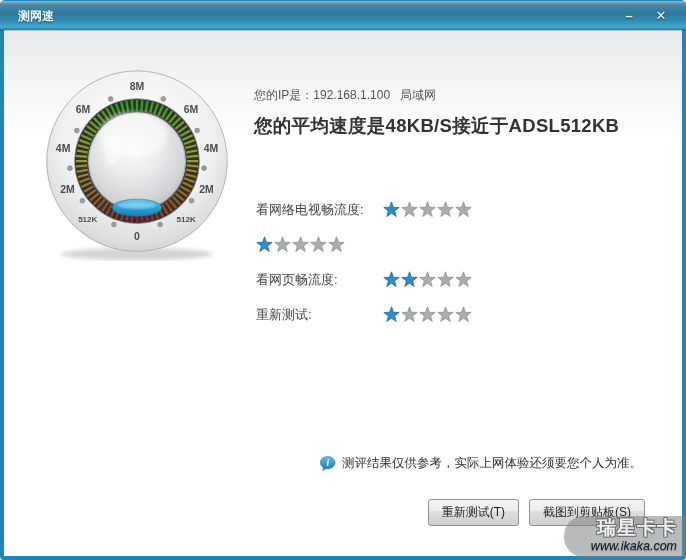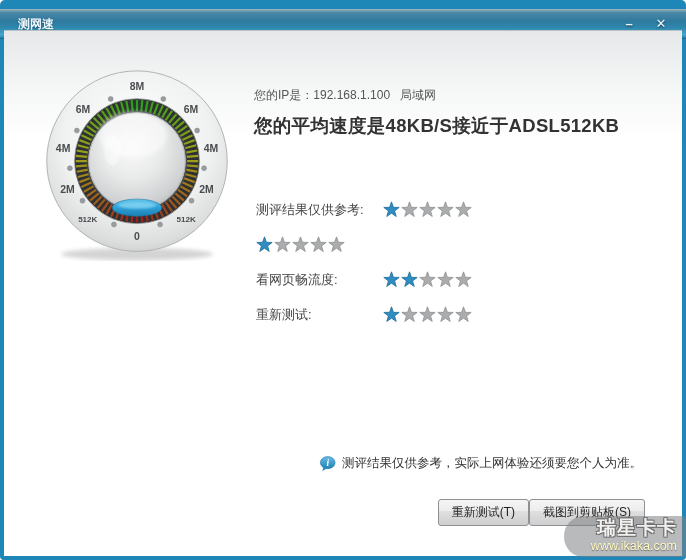--- a/index.html
+++ b/index.html
@@ -5,21 +5,21 @@
   html,body{margin:0;padding:0;background:#fff;}
   *{box-sizing:border-box;}
   body{font-family:"Liberation Sans","DejaVu Sans",sans-serif;}
   .window{
     position:relative;width:686px;height:560px;
     background:#1f86b8;
     border-radius:5px 5px 4px 4px;
     overflow:hidden;
   }
   .titlebar{
-    position:absolute;top:9px;left:0;right:0;height:30px;
+    position:absolute;top:1px;left:0;right:0;height:30px;
     background:linear-gradient(180deg,#9db7bf 0%,#4b87a5 12%,#2f7a9f 40%,#2f87ae 62%,#41a7cd 86%,#2e8cb4 94%,#1a5e7d 100%);
   }
   .title{
     position:absolute;left:18px;top:0;line-height:30px;
     color:#eef8fd;font-size:12px;font-weight:bold;
     text-shadow:0 1px 2px rgba(0,40,60,.6);
   }
   .winbtns{position:absolute;right:14px;top:0;height:30px;display:flex;align-items:center;gap:10px;}
   .winbtn{
     width:22px;height:20px;text-align:center;line-height:20px;
@@ -40,41 +40,41 @@
   }
   .ratings{position:absolute;left:256px;top:192px;width:260px;}
   .rating-row{display:flex;align-items:center;height:35px;}
   .rlabel{width:127px;font-size:13px;color:#454545;}
   .stars{display:flex;align-items:center;gap:1px;}
   .note{
     position:absolute;right:44px;top:455px;
     display:flex;align-items:center;gap:6px;
     font-size:12.5px;color:#333;
   }
-  .buttons{position:absolute;right:41px;top:499px;display:flex;gap:0;border-radius:9px;}
+  .buttons{position:absolute;right:41px;top:499px;display:flex;gap:10px;border-radius:9px;}
   .btn{
     height:27px;padding:0 13px;font-size:12px;color:#1f1f1f;
     font-family:"Liberation Sans","DejaVu Sans",sans-serif;
     background:linear-gradient(180deg,#f5f5f5 0%,#ececec 45%,#dfdfdf 46%,#cfcfcf 100%);
     border:1px solid #8d9094;border-radius:3px;cursor:default;
   }
   .watermark{
     position:absolute;right:0;bottom:3px;z-index:5;
     width:122px;height:41px;padding:2px 9px 0 0;
     background:rgba(125,130,133,.55);
     border-radius:20px 3px 3px 20px;
     text-align:right;
     margin-top:24px;
   }
   .wm-brand{
     display:block;font-size:19px;font-weight:bold;line-height:20px;color:#f2f1f0;
     letter-spacing:1px;
     text-shadow:-1px -1px 0 #6e6e6e,1px -1px 0 #6e6e6e,-1px 1px 0 #6e6e6e,1px 1px 0 #6e6e6e;
   }
-  .wm-url{display:block;font-size:12.5px;color:#fef9c3;line-height:16px;
+  .wm-url{display:block;font-size:12.5px;font-style:italic;color:#0f172a;line-height:16px;
     text-shadow:0 1px 1px rgba(60,60,60,.6);}
 </style>
 </head>
 <body>
 
 <div class="window">
 
   <div class="titlebar">
     <span class="title">测网速</span>
     <div class="winbtns">
@@ -222,21 +222,21 @@
   </svg>
 
   <div class="ip-line">
     <span>您的IP是：</span><span>192.168.1.100</span><span class="net">局域网</span>
   </div>
 
   <div class="headline">您的平均速度是48KB/S接近于ADSL512KB</div>
 
   <div class="ratings" id="ratings">
       <div class="rating-row">
-        <span class="rlabel">测评结果仅供参考:</span>
+        <span class="rlabel">看网络电视畅流度:</span>
         <span class="stars">
           <svg width="17" height="17" viewBox="0 0 20 19">
             <polygon points="10,0.5 12.23,6.93 19.03,7.06 13.61,11.17 15.58,17.69 10,13.8 4.42,17.69 6.39,11.17 0.97,7.06 7.77,6.93" fill="#2e8dc3" stroke="#256f99" stroke-width="1"></polygon>
           </svg>
           <svg width="17" height="17" viewBox="0 0 20 19">
             <polygon points="10,0.5 12.23,6.93 19.03,7.06 13.61,11.17 15.58,17.69 10,13.8 4.42,17.69 6.39,11.17 0.97,7.06 7.77,6.93" fill="#aaacae" stroke="#909294" stroke-width="1"></polygon>
           </svg>
           <svg width="17" height="17" viewBox="0 0 20 19">
             <polygon points="10,0.5 12.23,6.93 19.03,7.06 13.61,11.17 15.58,17.69 10,13.8 4.42,17.69 6.39,11.17 0.97,7.06 7.77,6.93" fill="#aaacae" stroke="#909294" stroke-width="1"></polygon>
           </svg>

